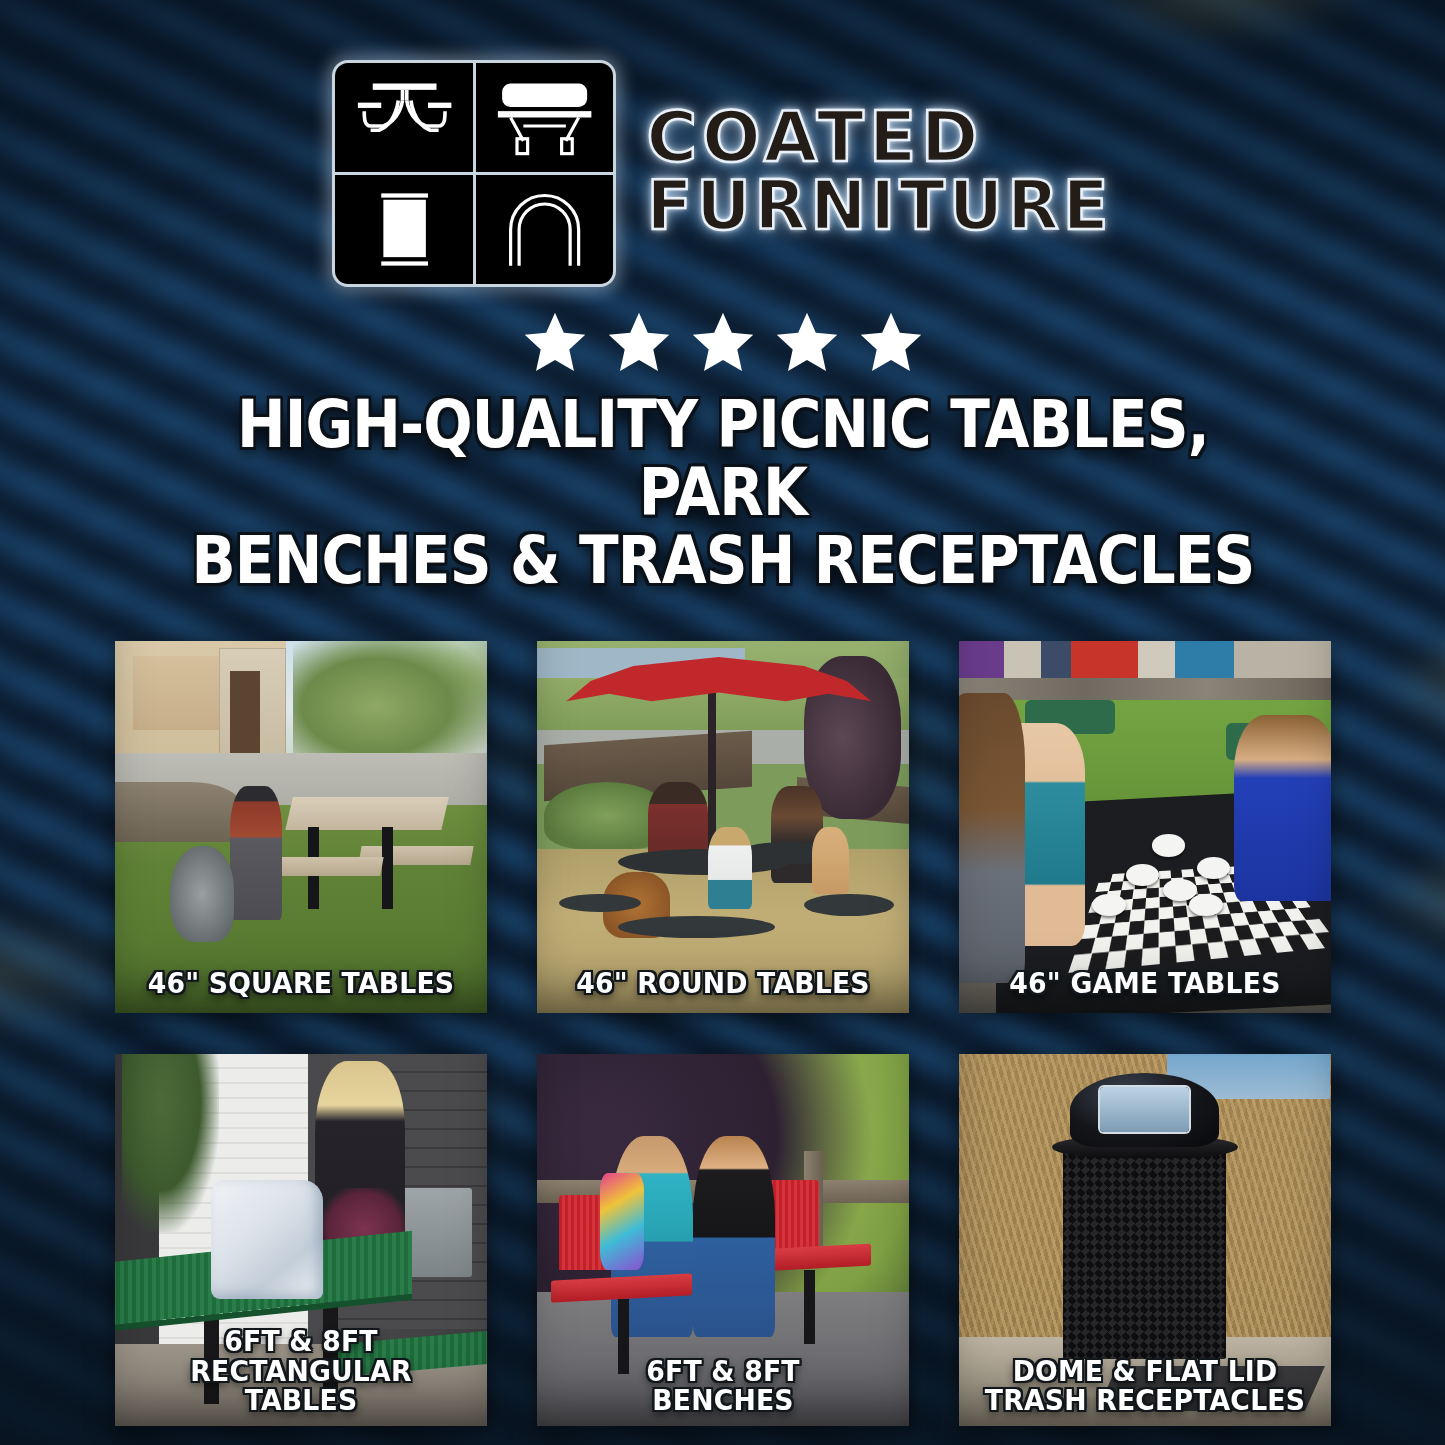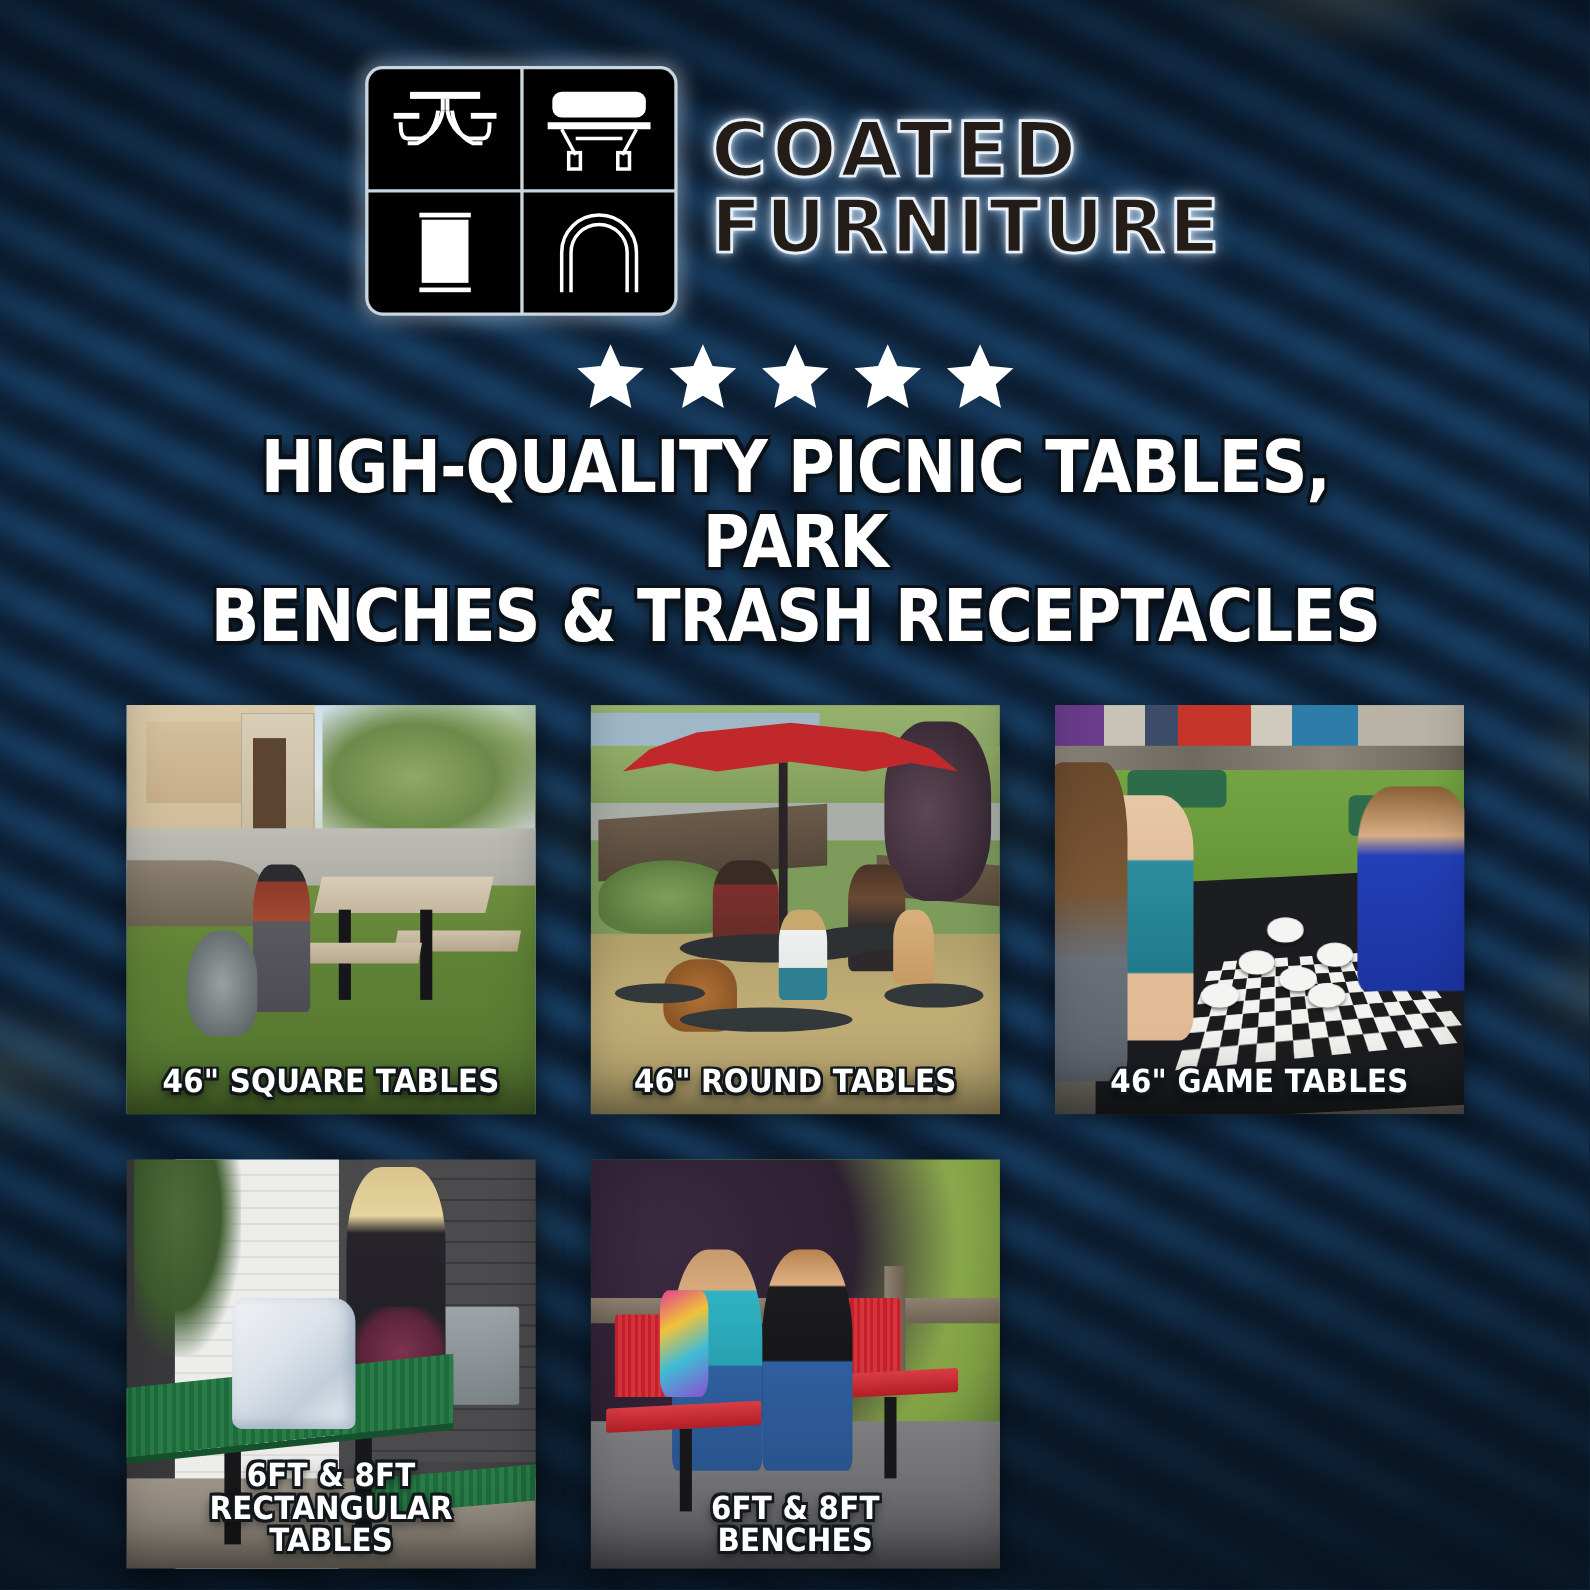--- a/index.html
+++ b/index.html
@@ -463,15 +463,30 @@
         <div class="layer t5-boy1"></div>
         <div class="layer t5-pack"></div>
         <div class="layer t5-seat1"></div>
         <div class="layer t5-leg1"></div>
         <div class="tv"></div>
       </div>
       <div class="cap">6FT &amp; 8FT
 BENCHES</div>
     </div>
 
+    <div class="tile two-line">
+      <div class="photo">
+        <div class="sky t6-grass"></div>
+        <div class="layer t6-sky"></div>
+        <div class="layer t6-walk"></div>
+        <div class="layer t6-pad"></div>
+        <div class="layer t6-body"></div>
+        <div class="layer t6-rim"></div>
+        <div class="layer t6-dome"></div>
+        <div class="layer t6-open"></div>
+        <div class="tv"></div>
+      </div>
+      <div class="cap">DOME &amp; FLAT LID
+TRASH RECEPTACLES</div>
+    </div>
 
   </div>
 </div>
 
 </body></html>

